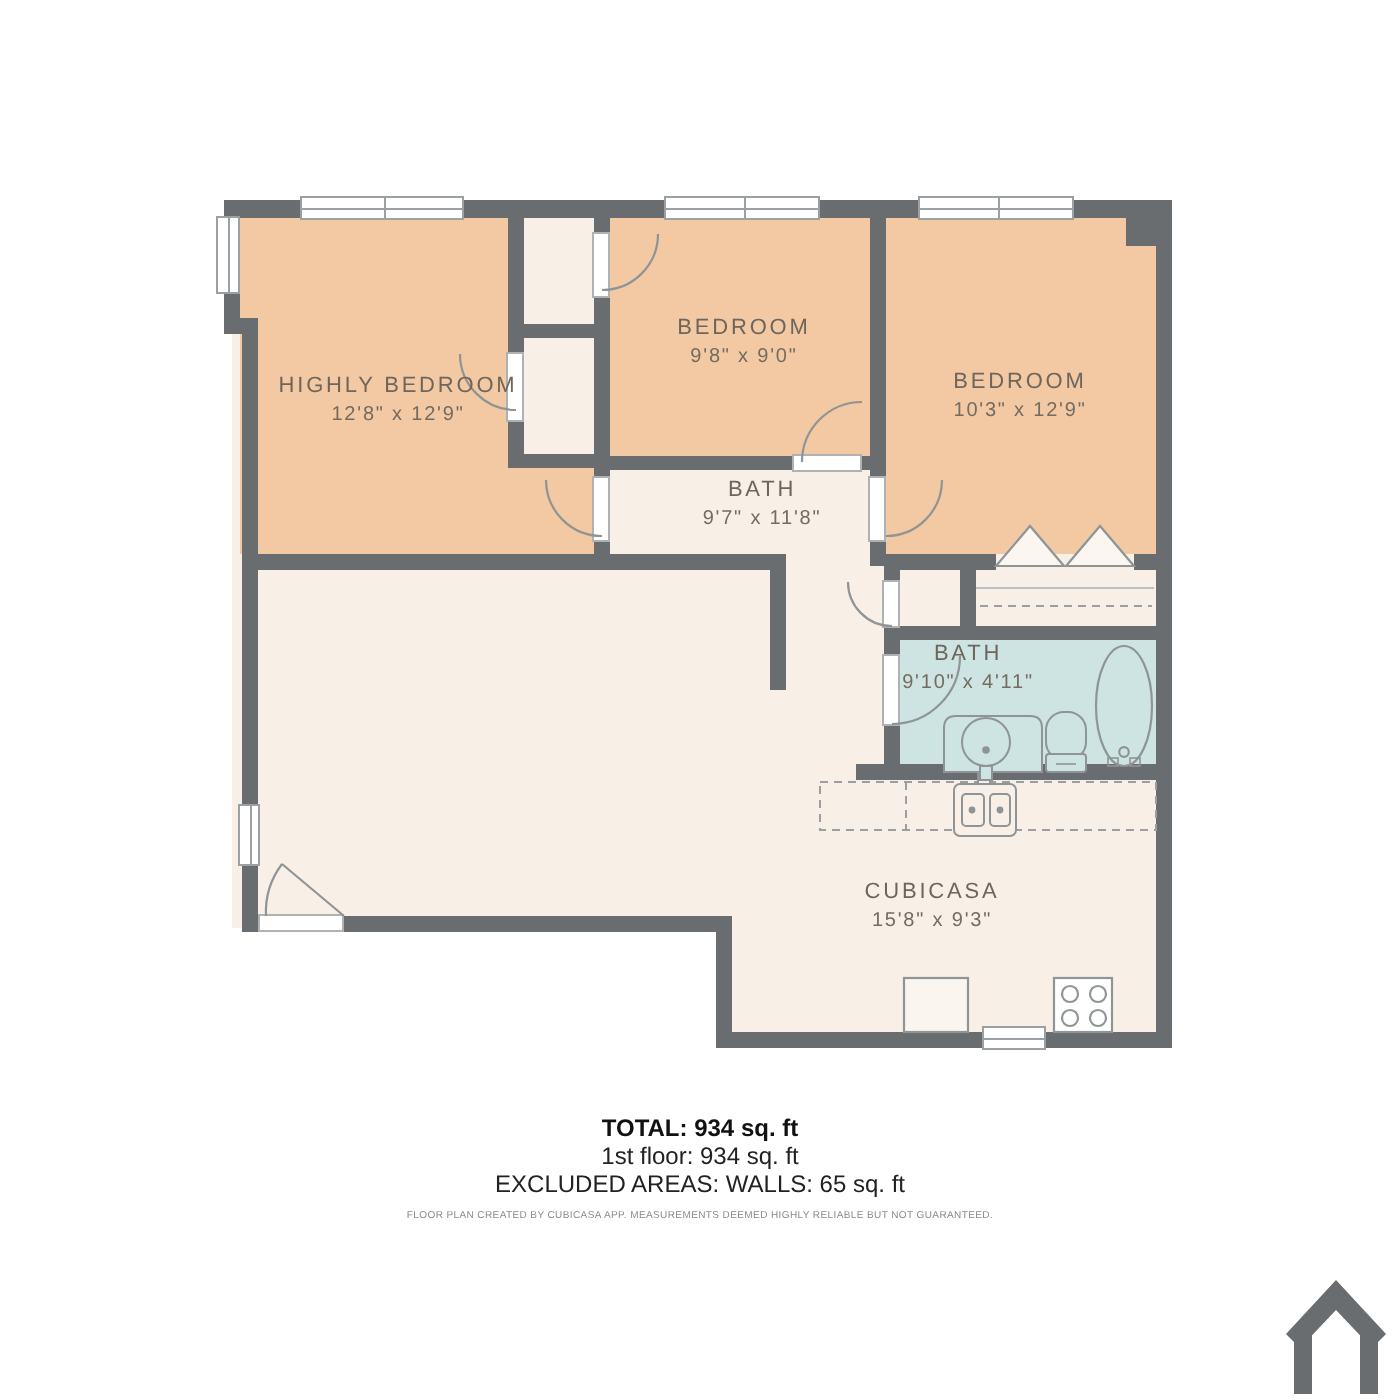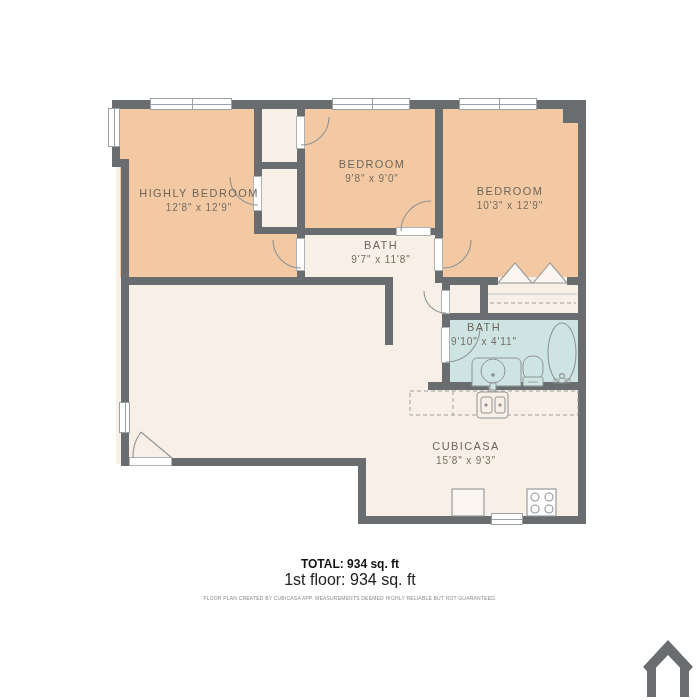--- a/index.html
+++ b/index.html
@@ -14,21 +14,21 @@
   .win{background:#ffffff;border:1px solid #9ba0a2;box-sizing:border-box;}
   .win .mid-h{position:absolute;left:0;right:0;top:50%;height:1px;background:#9ba0a2;}
   .win .mid-v{position:absolute;top:0;bottom:0;left:50%;width:1px;background:#9ba0a2;}
   .win .div-v{position:absolute;top:0;bottom:0;width:1px;background:#9ba0a2;}
   .room-label{position:absolute;transform:translate(-50%,-50%);text-align:center;
               color:#6e665c;white-space:nowrap;}
   .room-label .rname{font-size:11px;letter-spacing:1.4px;}
   .room-label .rdims{font-size:10px;letter-spacing:0.9px;margin-top:3px;color:#746c61;}
   #summary{position:absolute;left:0;right:0;top:557px;text-align:center;color:#222222;}
   #summary .total{font-size:12px;font-weight:bold;color:#111111;}
-  #summary .line{font-size:16px;margin-top:0px;}
+  #summary .line{font-size:12px;margin-top:0px;}
   #summary .disclaimer{font-size:5px;letter-spacing:0.2px;color:#8a8a8a;margin-top:6px;}
   svg{display:block;}
   #fixtures{position:absolute;left:0;top:0;pointer-events:none;}
 </style>
 </head>
 <body>
 
 <div id="stage">
 
   <div class="abs floor-common" style="left:116px;top:104px;width:466px;height:360px;"></div>
@@ -187,20 +187,21 @@
     <div class="rdims">9'10" x 4'11"</div>
   </div>
   <div class="room-label" style="left:466px;top:453px;">
     <div class="rname">CUBICASA</div>
     <div class="rdims">15'8" x 9'3"</div>
   </div>
 
   <div id="summary">
     <div class="total">TOTAL: 934 sq. ft</div>
     <div class="line">1st floor: 934 sq. ft</div>
+    <div class="line">EXCLUDED AREAS: WALLS: 65 sq. ft</div>
     <div class="disclaimer">FLOOR PLAN CREATED BY CUBICASA APP. MEASUREMENTS DEEMED HIGHLY RELIABLE BUT NOT GUARANTEED.</div>
   </div>
 
   <svg class="abs" style="left:642px;top:637px;" width="52" height="62" viewBox="0 0 52 62">
     <polygon points="1,30 26,3 51,30 44,37 26,18 8,37" fill="#696d6f"></polygon>
     <rect x="5" y="27" width="9" height="33" fill="#696d6f"></rect>
     <rect x="38" y="27" width="9" height="33" fill="#696d6f"></rect>
   </svg>
 
 </div>

